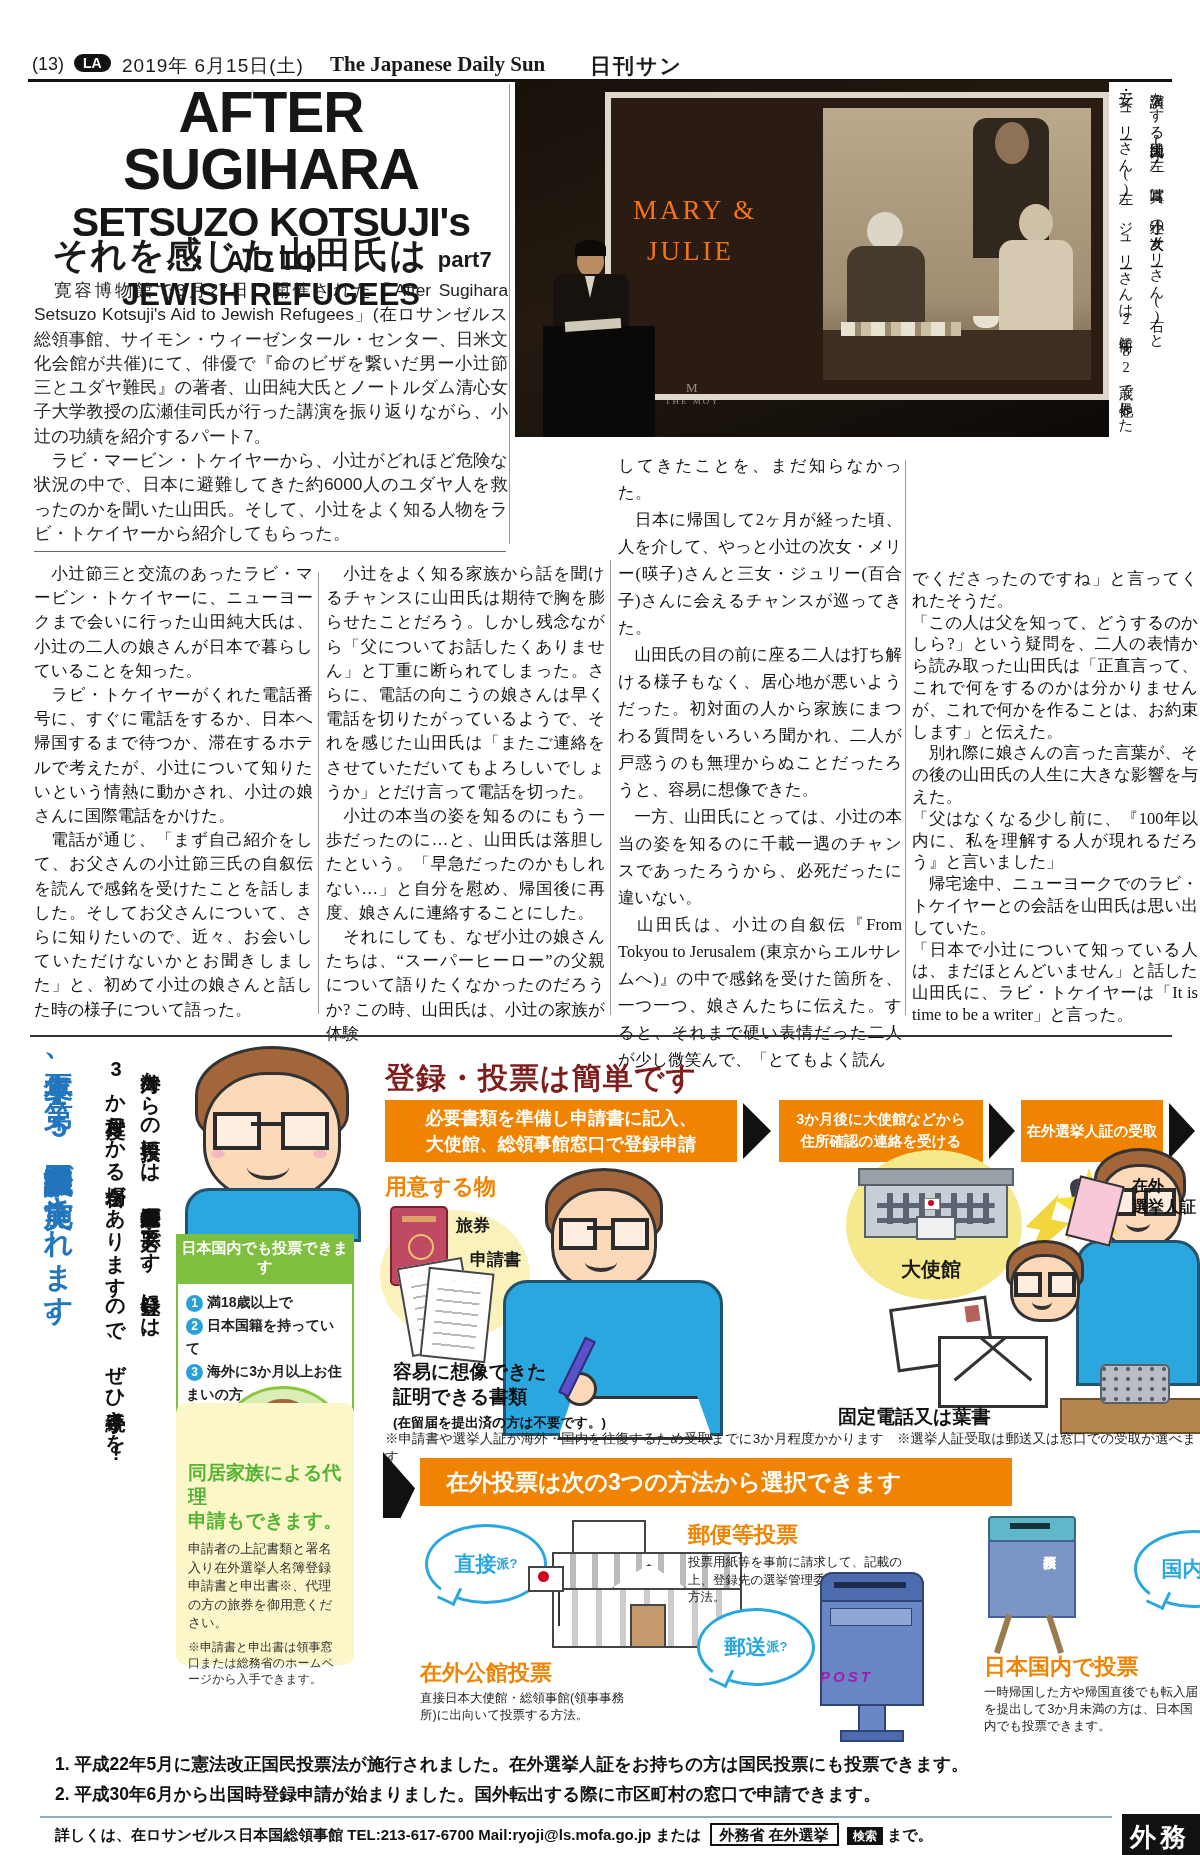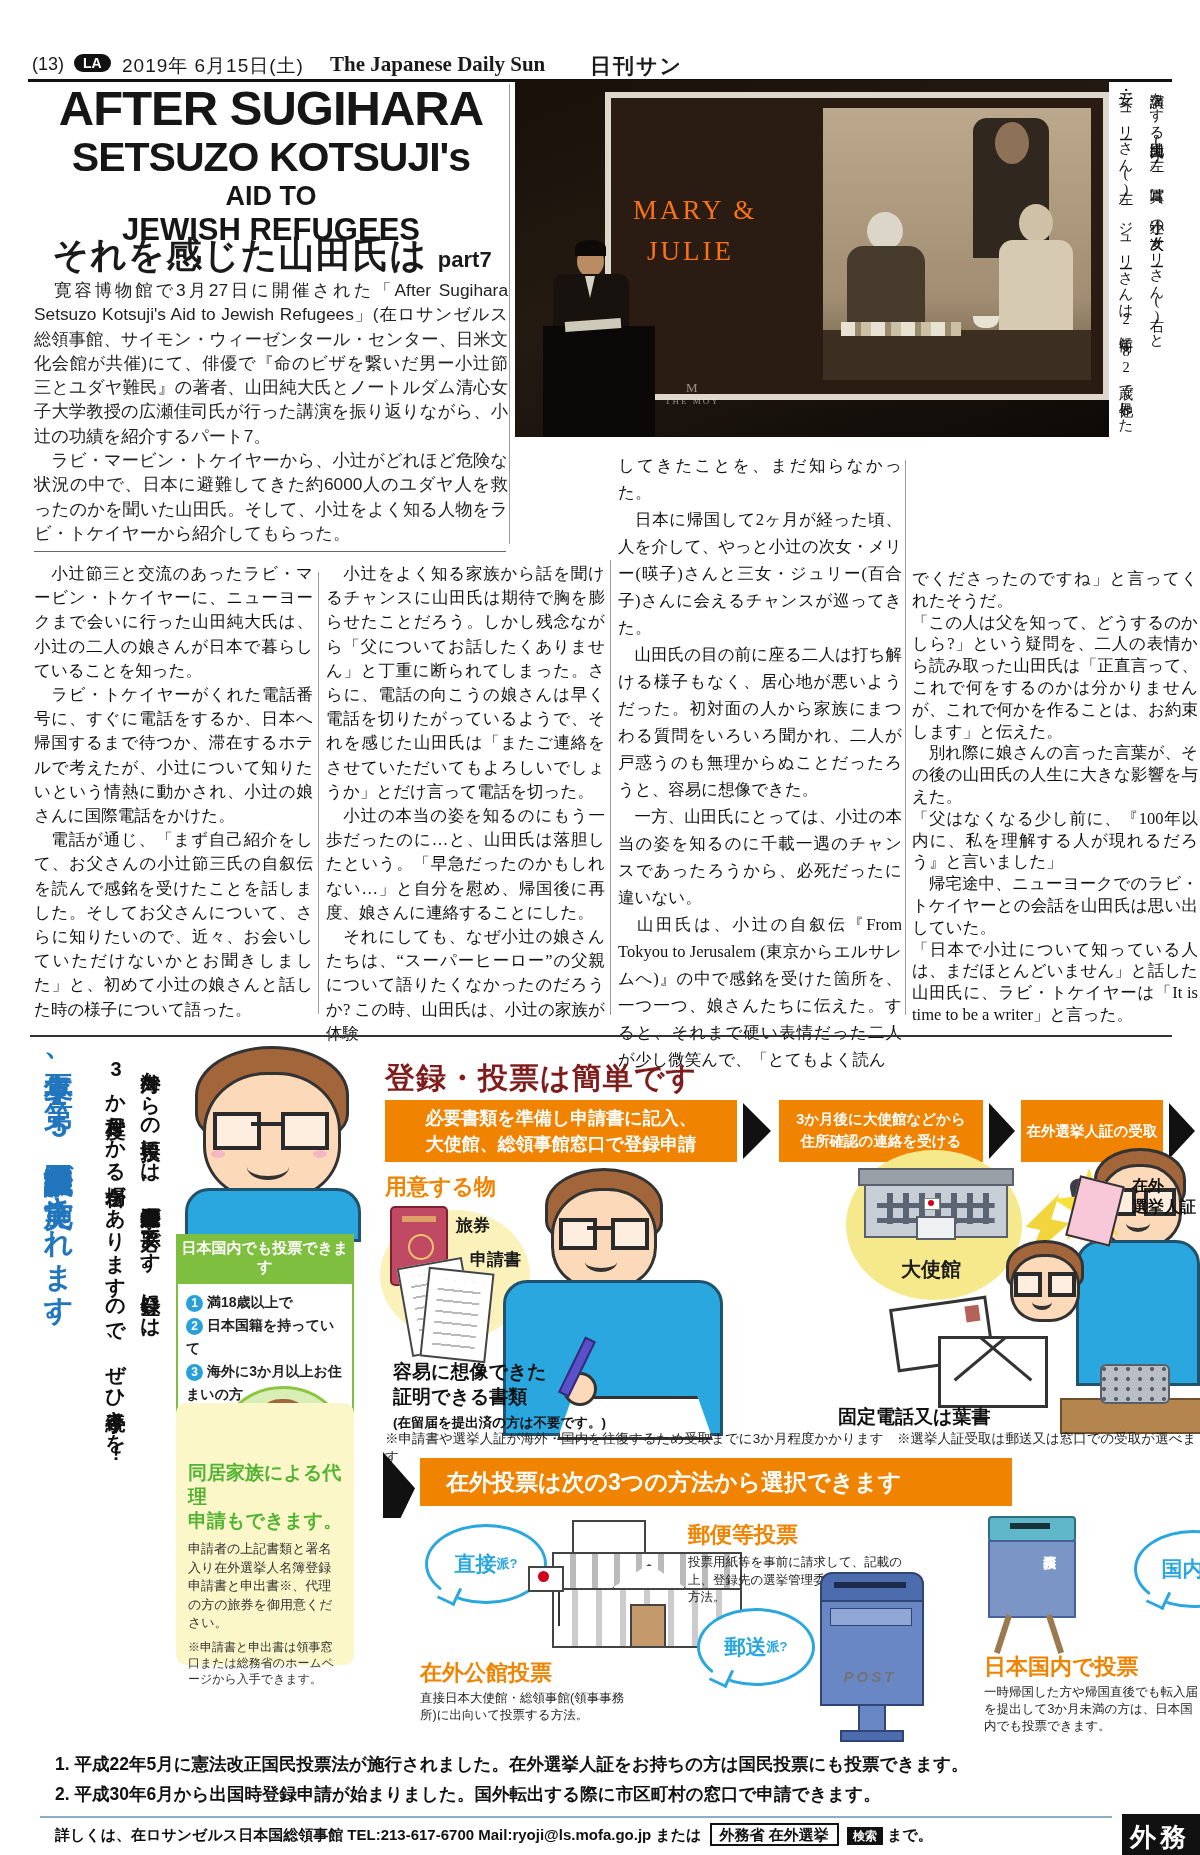--- a/index.html
+++ b/index.html
@@ -38,21 +38,21 @@
   <div class="abs" style="left:30px;top:52px;width:1142px;height:26px;">
     <span class="abs" style="left:2px;top:2px;font-size:18px;">(13)</span>
     <span class="abs b" style="left:44px;top:2px;background:#111;color:#fff;border-radius:9px;padding:1px 9px;font-size:14px;">LA</span>
     <span class="abs" style="left:92px;top:1px;font-size:19px;letter-spacing:1px;">2019年 6月15日(土)</span>
     <span class="abs b serif" style="left:300px;top:0;font-size:21px;">The Japanese Daily Sun</span>
     <span class="abs b" style="left:560px;top:0;font-size:21px;letter-spacing:2px;">日刊サン</span>
   </div>
   <div class="abs hr" style="left:28px;top:79px;width:1144px;height:3px;"></div>
 
   <div class="abs" style="left:32px;top:84px;width:478px;text-align:center;font-weight:800;color:#161616;line-height:1;">
-    <div style="font-size:49px;letter-spacing:-1px;">AFTER SUGIHARA</div>
+    <div style="font-size:57px;letter-spacing:-1px;">AFTER SUGIHARA</div>
     <div style="font-size:41px;margin-top:4px;letter-spacing:-1px;">SETSUZO KOTSUJI's</div>
     <div style="font-size:27px;margin-top:5px;">AID TO</div>
     <div style="font-size:31px;margin-top:4px;">JEWISH REFUGEES</div>
   </div>
   <div class="abs" style="left:34px;top:231px;width:476px;text-align:center;">
     <span class="serif b" style="font-size:36px;letter-spacing:1px;">それを感じた山田氏は</span>
     <span class="b" style="font-size:22px;margin-left:6px;">part7</span>
   </div>
 
   <div class="abs pre" style="left:34px;top:278px;width:474px;font-size:17.3px;line-height:24.3px;text-align:justify;color:#222;">　寛容博物館で3月27日に開催された「After Sugihara Setsuzo Kotsuji's Aid to Jewish Refugees」(在ロサンゼルス総領事館、サイモン・ウィーゼンタール・センター、日米文化会館が共催)にて、俳優で『命のビザを繋いだ男ー小辻節三とユダヤ難民』の著者、山田純大氏とノートルダム清心女子大学教授の広瀬佳司氏が行った講演を振り返りながら、小辻の功績を紹介するパート7。
@@ -271,21 +271,21 @@
   <div class="abs" style="left:688px;top:1554px;width:232px;font-size:12.5px;line-height:1.4;color:#222;">投票用紙等を事前に請求して、記載の上、登録先の選挙管理委員会へ郵送する方法。</div>
   <div class="abs bubble" style="left:697px;top:1608px;width:112px;height:72px;">
     <span style="font-size:21px;">郵送</span>
     <span style="font-size:13px;">派?</span>
   </div>
   <div class="abs" style="left:820px;top:1572px;width:104px;height:168px;">
     <div class="abs" style="left:0;top:0;width:100px;height:26px;background:#4d6cae;border:2px solid #2e4575;border-radius:12px 12px 0 0;"></div>
     <div class="abs" style="left:14px;top:10px;width:72px;height:6px;background:#1d2c4d;"></div>
     <div class="abs" style="left:0;top:28px;width:100px;height:102px;background:#6a87c5;border:2px solid #2e4575;"></div>
     <div class="abs" style="left:10px;top:36px;width:80px;height:16px;background:#8fa6d6;border:1px solid #2e4575;"></div>
-    <div class="abs b" style="left:0;top:96px;width:100px;text-align:center;color:#737373;font-size:15px;letter-spacing:3px;font-style:italic;">POST</div>
+    <div class="abs b" style="left:0;top:96px;width:100px;color:#a21caf;font-size:15px;letter-spacing:3px;font-style:italic;">POST</div>
     <div class="abs" style="left:38px;top:132px;width:24px;height:26px;background:#6a87c5;border:2px solid #2e4575;"></div>
     <div class="abs" style="left:20px;top:158px;width:60px;height:8px;background:#4d6cae;border:2px solid #2e4575;"></div>
   </div>
 
   <div class="abs" style="left:986px;top:1516px;width:92px;height:140px;">
     <div class="abs" style="left:2px;top:0;width:84px;height:22px;background:#5fb7c9;border:2px solid #2e6f7d;border-radius:4px;"></div>
     <div class="abs" style="left:24px;top:7px;width:40px;height:6px;background:#17333a;"></div>
     <div class="abs" style="left:2px;top:24px;width:84px;height:74px;background:#7b96c6;border:2px solid #46609c;"></div>
     <div class="abs vtext b" style="left:56px;top:30px;color:#fff;font-size:13px;line-height:1.1;height:62px;">投票箱</div>
     <div class="abs" style="left:14px;top:98px;width:6px;height:40px;background:#9a7b4f;transform:rotate(18deg);"></div>

